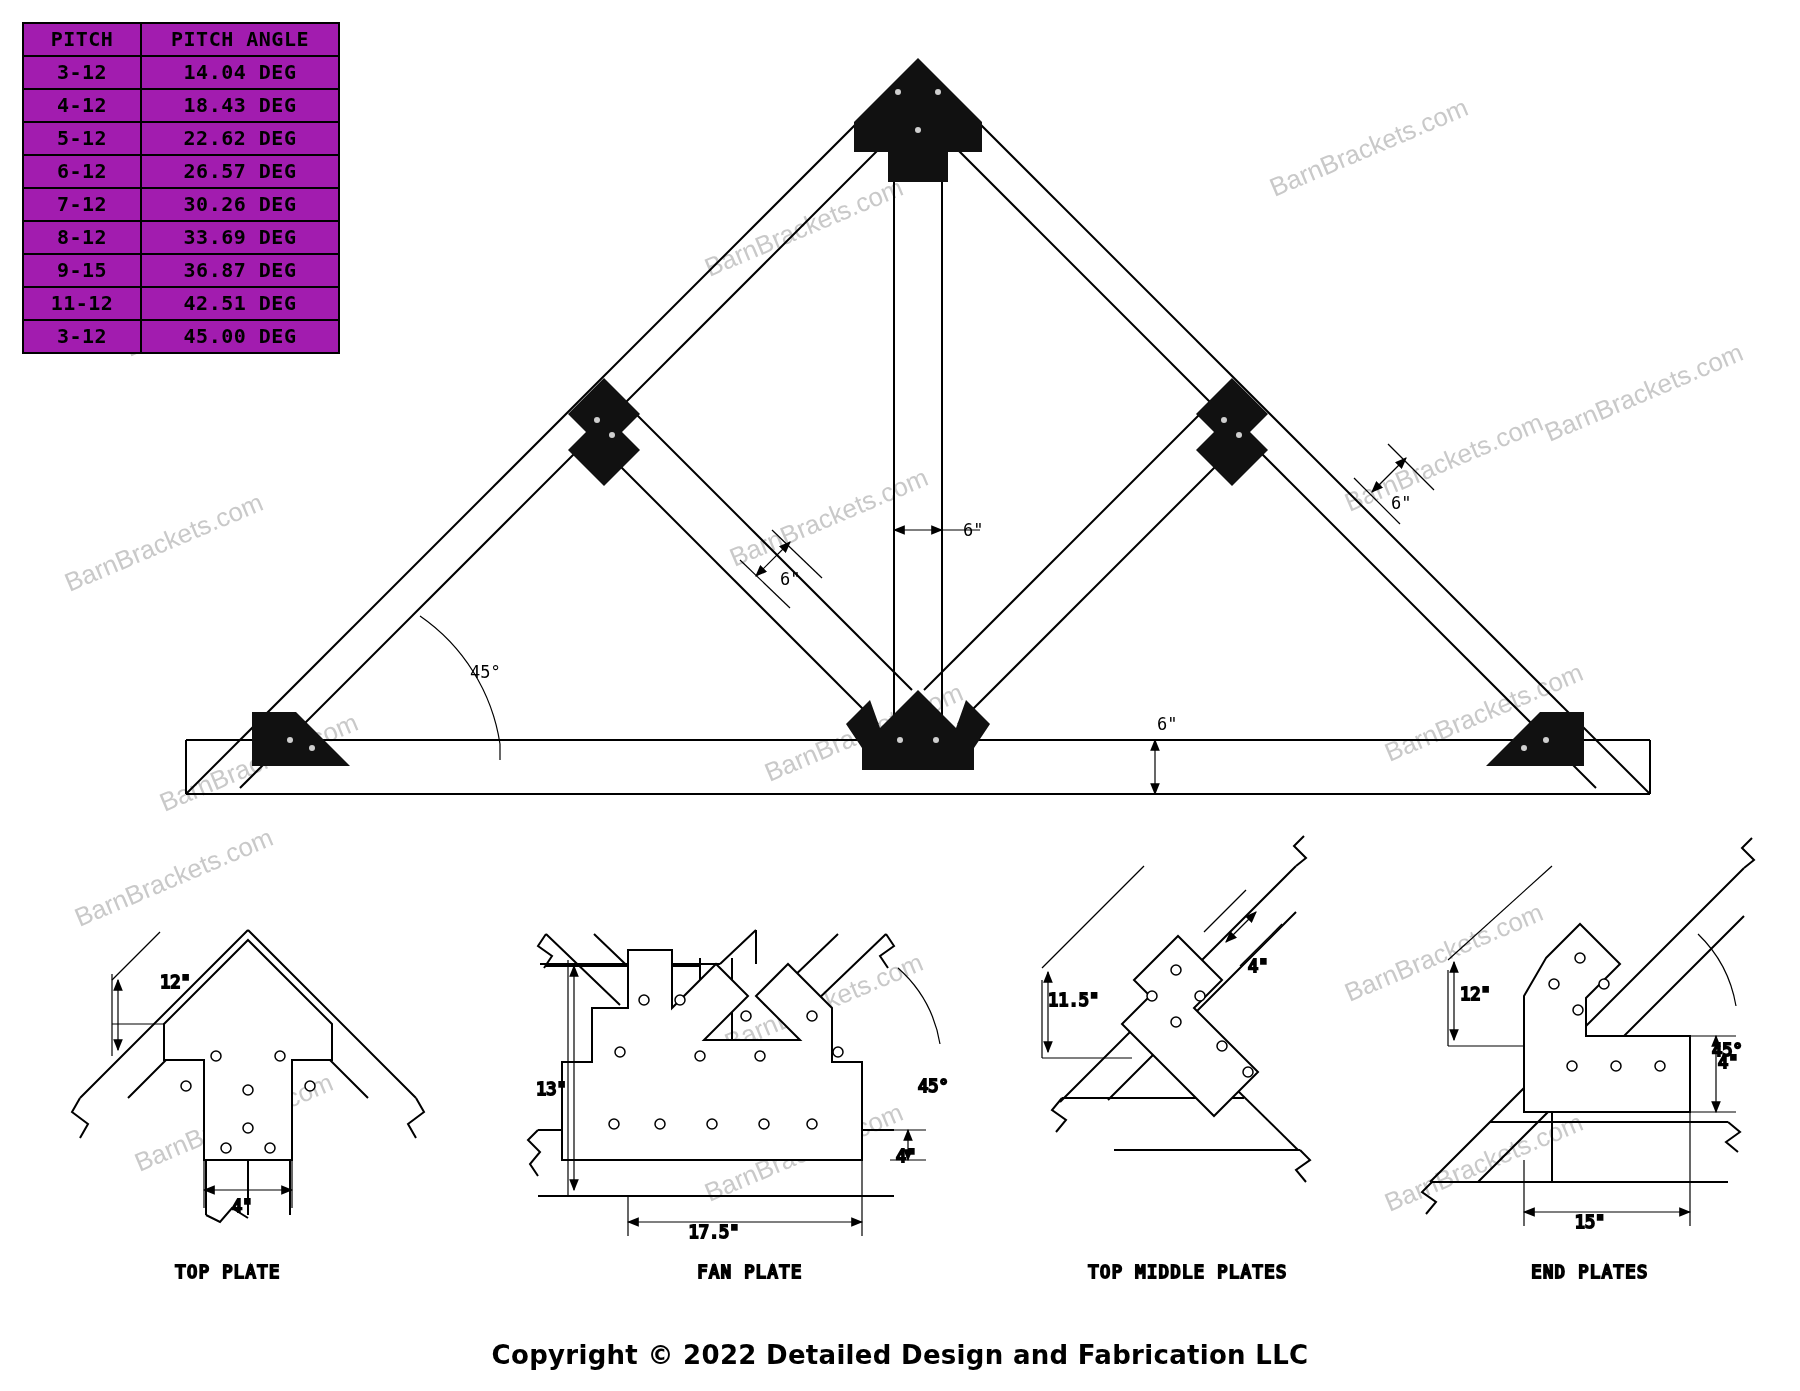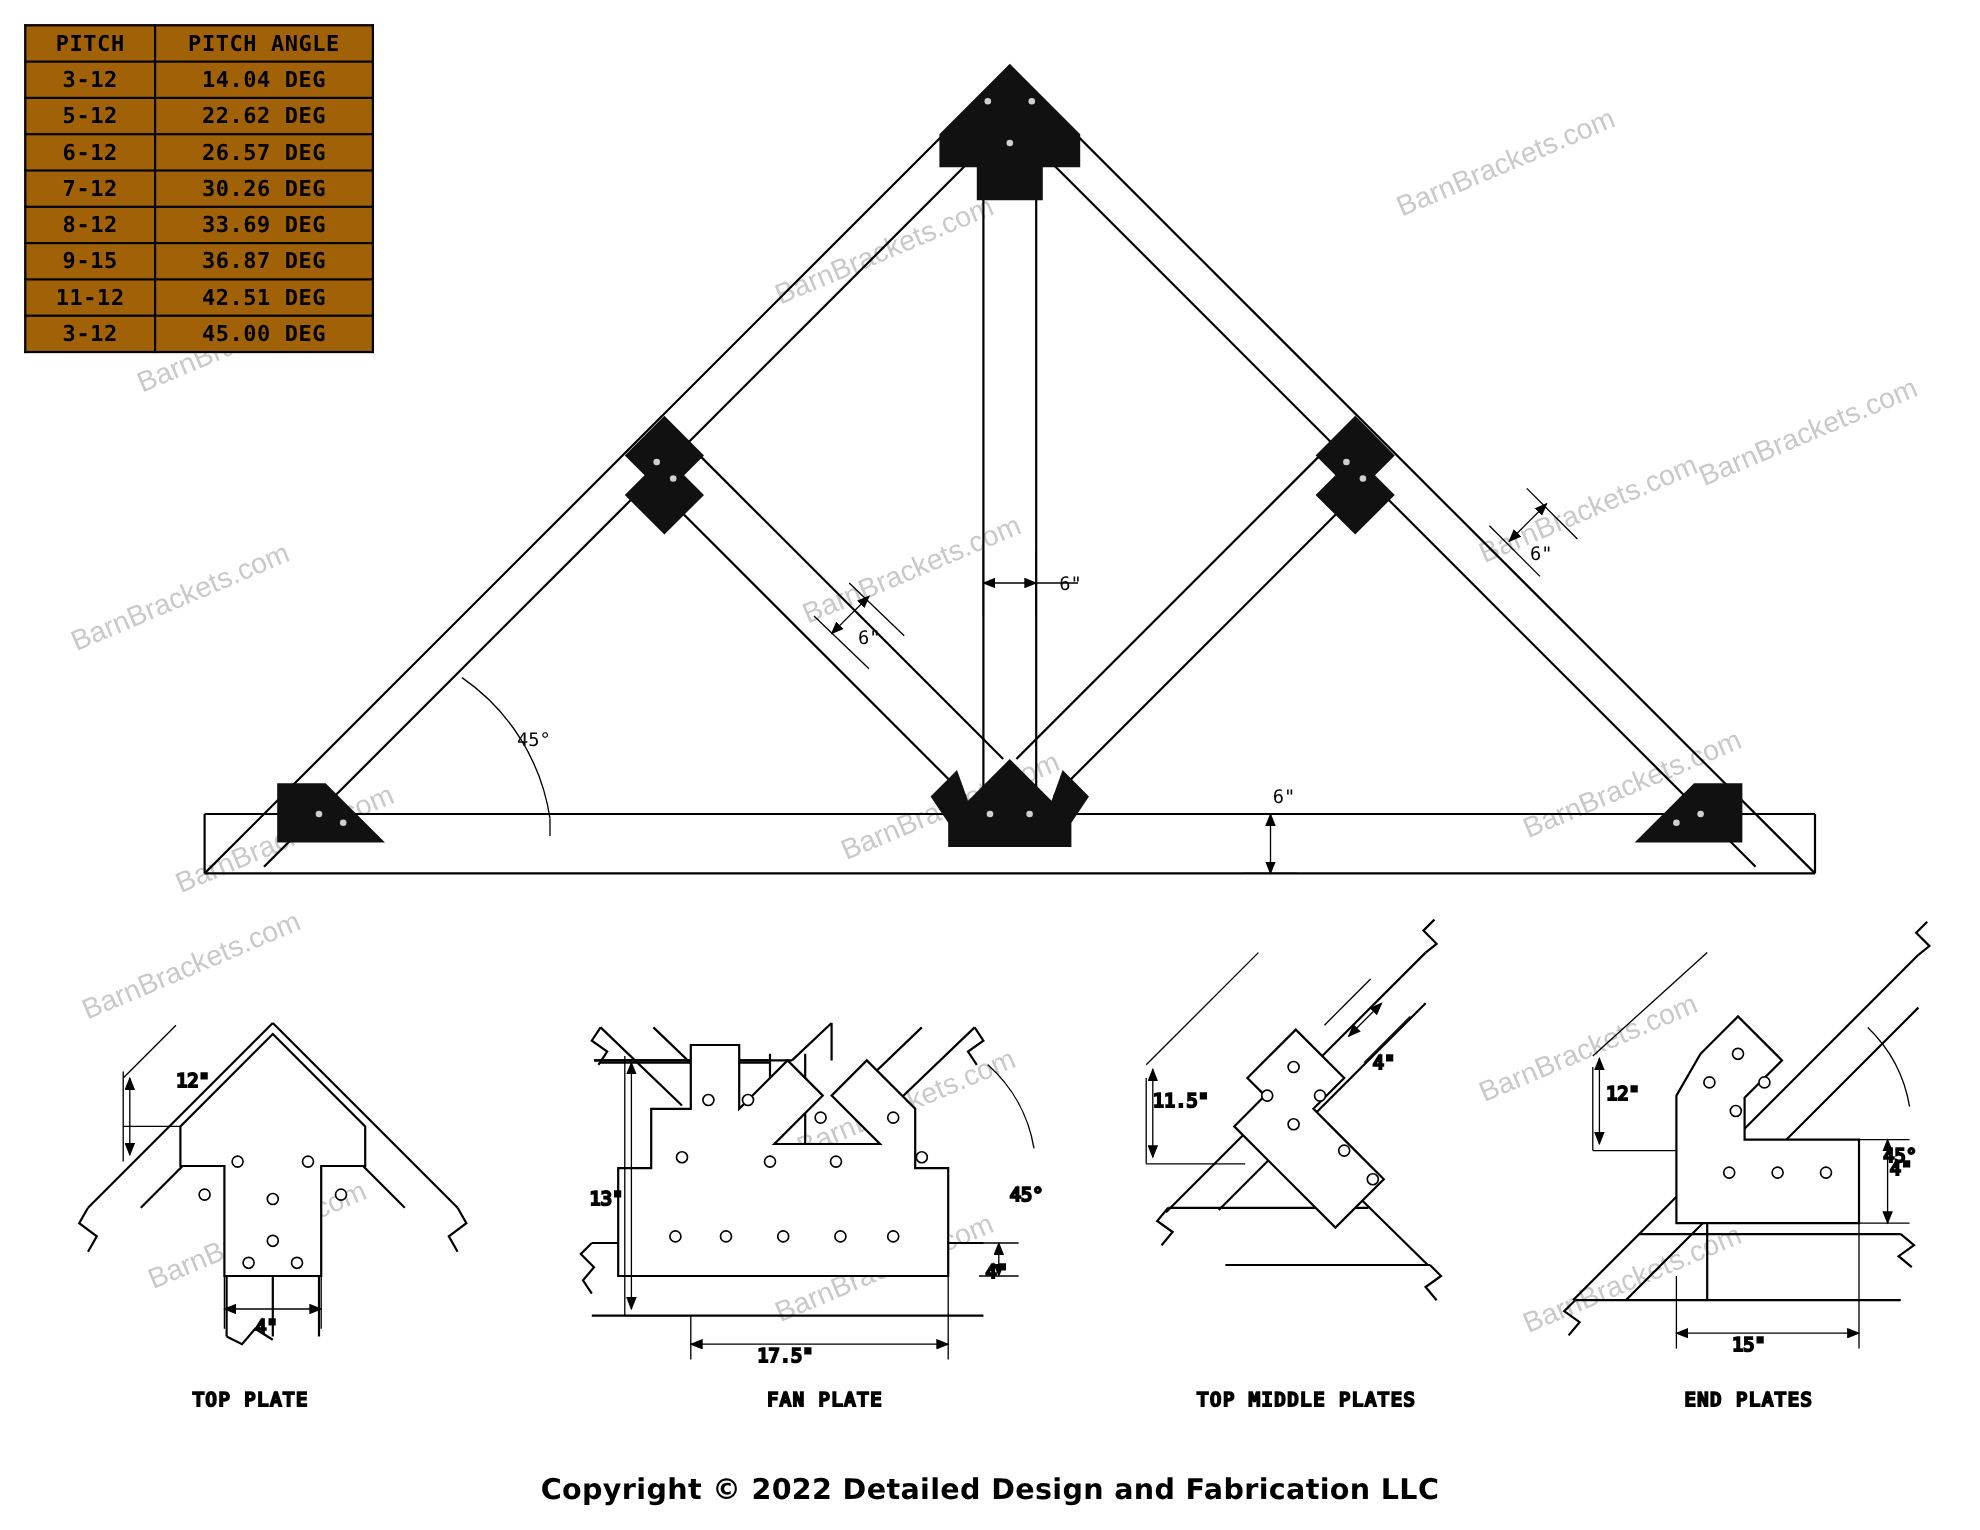--- a/index.html
+++ b/index.html
@@ -26,21 +26,21 @@
     width: 1800px;
     height: 1391px;
   }
   
   .pitch-table {
     position: absolute;
     left: 22px;
     top: 22px;
     border-collapse: collapse;
     font-family: "DejaVu Sans Mono", monospace;
-    background: #a16207;
+    background: #a21caf;
   }
   .pitch-table th, .pitch-table td {
     border: 2px solid #000;
     font-size: 20px;
     padding: 4px 8px;
     text-align: center;
     font-weight: bold;
     letter-spacing: 0.5px;
     color: #000;
     line-height: 1.15;
@@ -381,20 +381,24 @@
         <th class="col-pitch">PITCH</th>
         <th class="col-angle">PITCH ANGLE</th>
       </tr>
     </thead>
     <tbody id="pitch-body">
         <tr>
           <td>3-12</td>
           <td>14.04 DEG</td>
         </tr>
         <tr>
+          <td>4-12</td>
+          <td>18.43 DEG</td>
+        </tr>
+        <tr>
           <td>5-12</td>
           <td>22.62 DEG</td>
         </tr>
         <tr>
           <td>6-12</td>
           <td>26.57 DEG</td>
         </tr>
         <tr>
           <td>7-12</td>
           <td>30.26 DEG</td>

